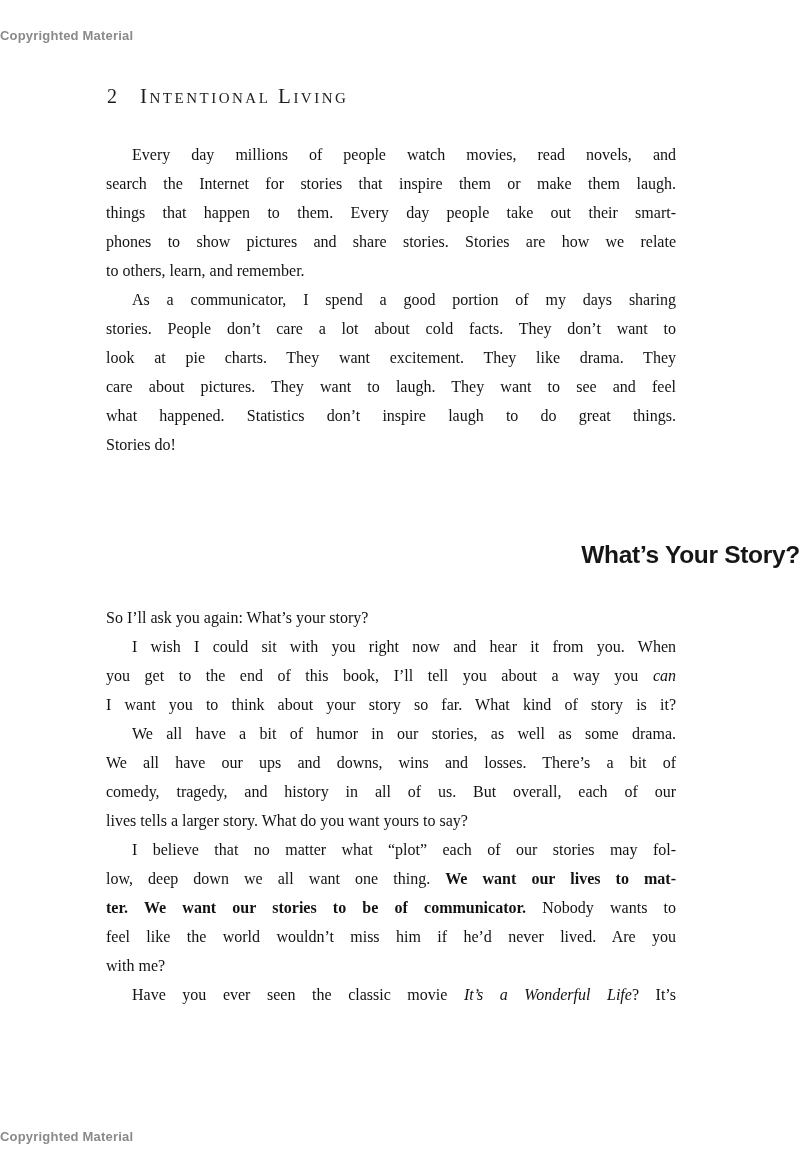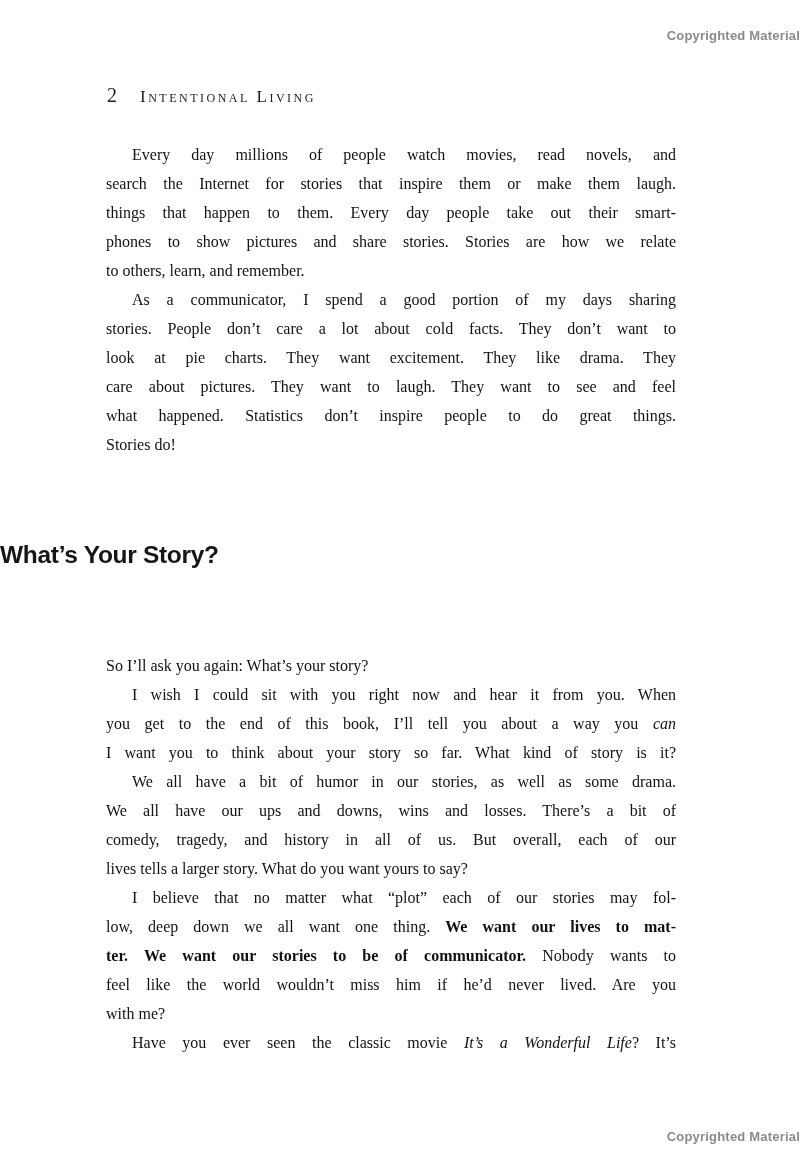--- a/index.html
+++ b/index.html
@@ -5,65 +5,65 @@
   html,body { margin:0; padding:0; }
   body {
     width:800px; height:1172px;
     background:#ffffff;
     font-family:"Liberation Serif", serif;
     position:relative;
     overflow:hidden;
   }
   .notice {
     position:absolute; left:0; width:800px;
-    text-align:right;
+    text-align:left;
     font-family:"Liberation Sans", sans-serif;
     font-weight:bold;
     font-size:13px;
     color:#8a8a8a;
     letter-spacing:0.2px;
   }
   #notice-top { top:28px; }
   #notice-bottom { top:1129px; }
 
   .page-header {
     position:absolute; top:84px; left:107px;
     font-size:20px; color:#1c1c1c;
     white-space:nowrap;
   }
   .page-num { display:inline-block; margin-right:23px; }
   .running-title {
     font-variant:small-caps;
     letter-spacing:2.5px;
-    font-size:17px;
+    font-size:21px;
   }
 
   .textblock {
     position:absolute; left:106px; width:570px;
     font-size:16px; color:#121212;
   }
   #part1 { top:140px; }
-  #part2 { top:603px;margin-top:48px; }
+  #part2 { top:603px; }
 
   .line {
     height:29px; line-height:29px;
     text-align:justify;
     text-align-last:justify;
   }
   .line.left {
     text-align:center;
     text-align-last:left;
   }
   .line.indent { text-indent:26px; }
   .b { font-weight:bold; }
   .i { font-style:italic; }
 
   .section-heading {
     position:absolute; top:541px; left:0; width:800px;
-    text-align:left;
+    text-align:right;
     font-family:"Liberation Sans", sans-serif;
     font-weight:bold;
     font-size:24.5px;
     letter-spacing:-0.3px;
     color:#161616;
   }
 </style>
 </head>
 <body>
 
@@ -76,21 +76,21 @@
 <div id="part1" class="textblock">
     <div class="line indent"><span>Every day millions of people watch movies, read novels, and</span></div>
     <div class="line"><span>search the Internet for stories that inspire them or make them laugh.</span></div>
     <div class="line"><span>things that happen to them. Every day people take out their smart-</span></div>
     <div class="line"><span>phones to show pictures and share stories. Stories are how we relate</span></div>
     <div class="line left"><span>to others, learn, and remember.</span></div>
     <div class="line indent"><span>As a communicator, I spend a good portion of my days sharing</span></div>
     <div class="line"><span>stories. People don’t care a lot about cold facts. They don’t want to</span></div>
     <div class="line"><span>look at pie charts. They want excitement. They like drama. They</span></div>
     <div class="line"><span>care about pictures. They want to laugh. They want to see and feel</span></div>
-    <div class="line"><span>what happened. Statistics don’t inspire people to do great things.</span></div>
+    <div class="line"><span>what happened. Statistics don’t inspire laugh to do great things.</span></div>
     <div class="line left"><span>Stories do!</span></div>
   </div>
 
 <div class="section-heading">What’s Your Story?</div>
 
 <div id="part2" class="textblock">
     <div class="line left"><span>So I’ll ask you again: What’s your story?</span></div>
     <div class="line indent"><span>I wish I could sit with you right now and hear it from you. When</span></div>
     <div class="line"><span>you get to the end of this book, I’ll tell you about a way you </span><span class="i">can</span></div>
     <div class="line"><span>I want you to think about your story so far. What kind of story is it?</span></div>

